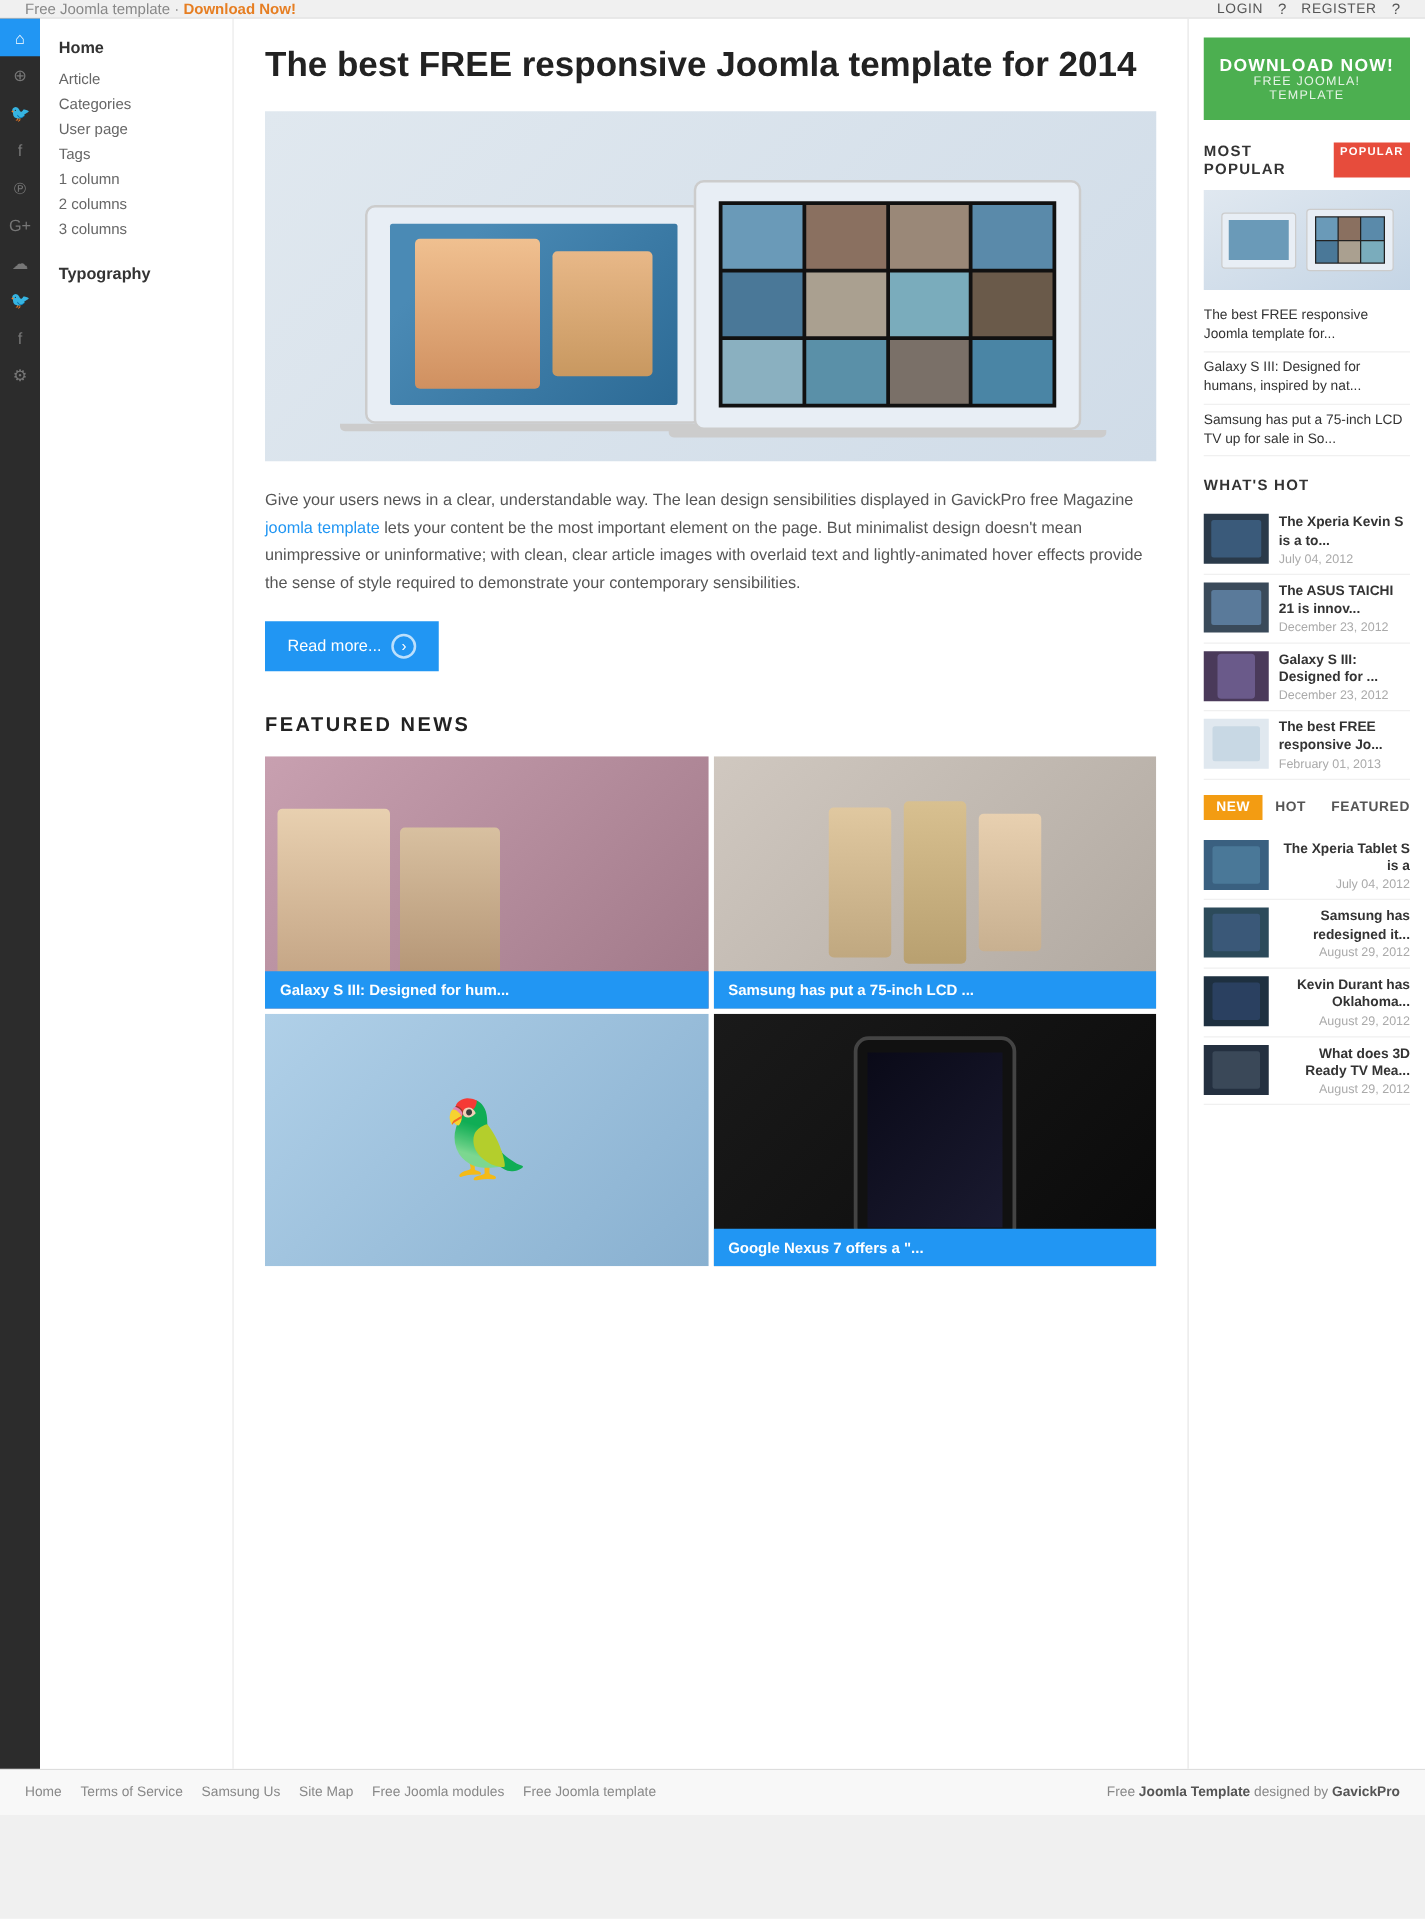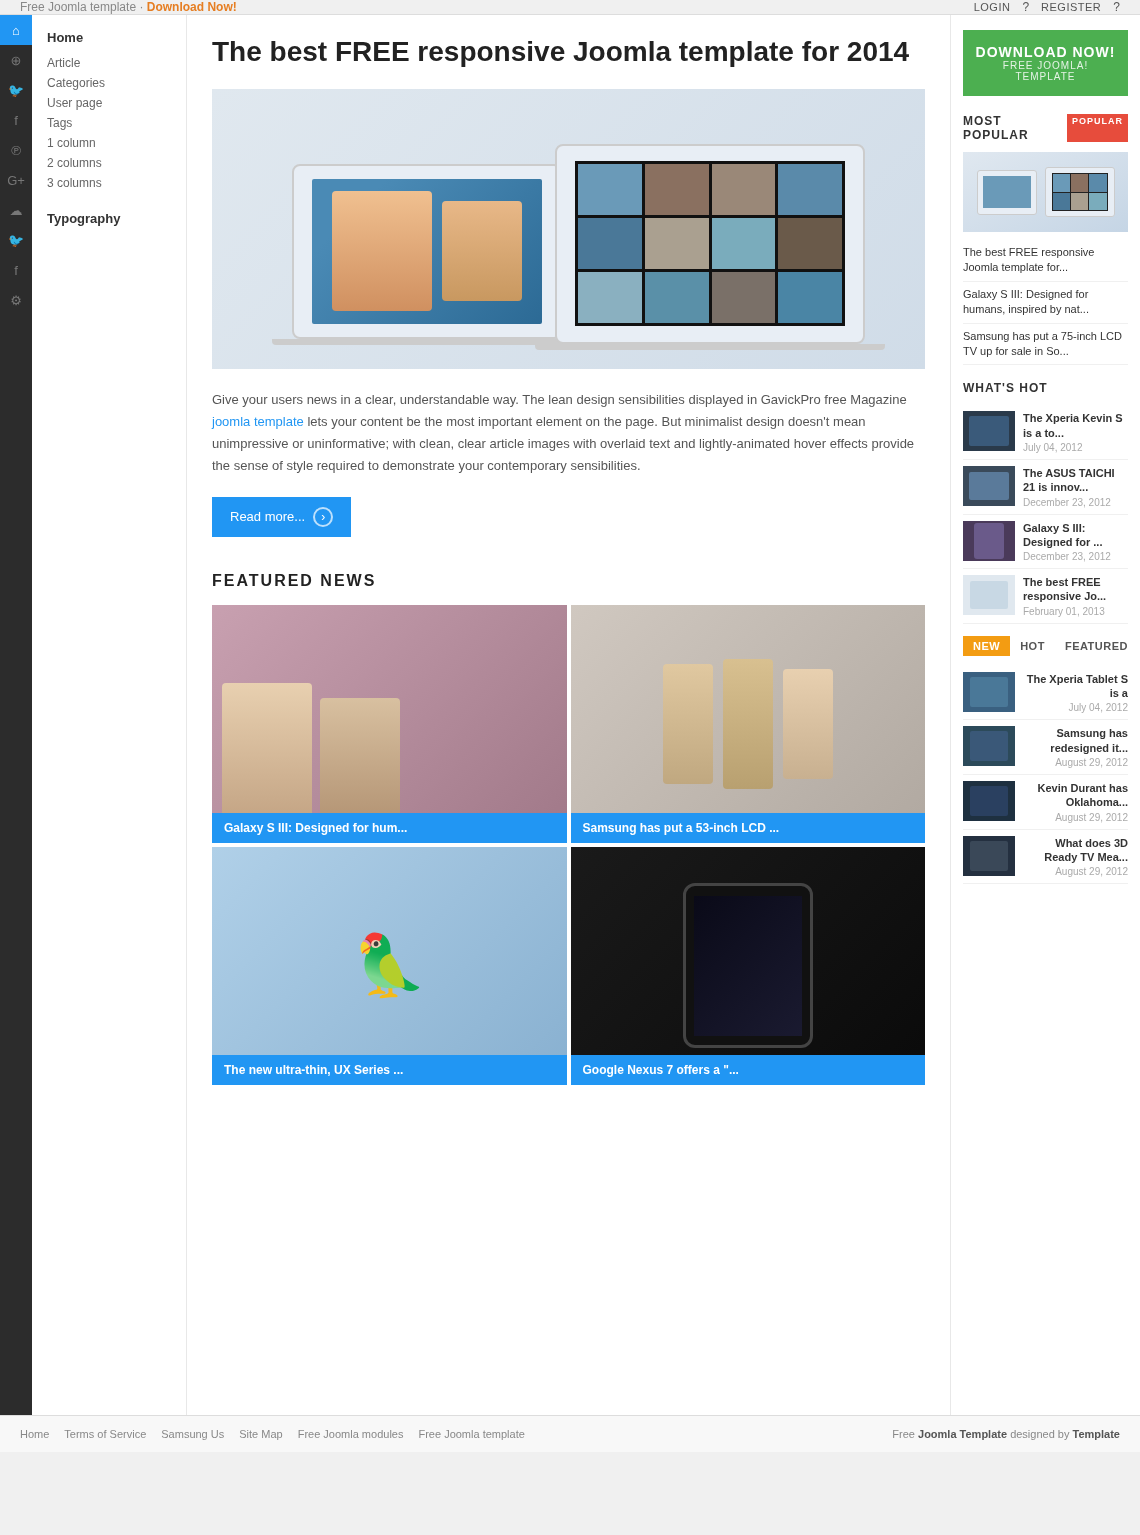--- a/index.html
+++ b/index.html
@@ -69,21 +69,21 @@
     .body-text { font-size: 13px; color: #555; line-height: 1.7; margin-bottom: 20px; }
     .body-text a { color: #2196F3; text-decoration: none; }
 
     
     .read-more-btn { display: inline-flex; align-items: center; gap: 8px; background: #2196F3; color: #fff; padding: 10px 18px; font-size: 13px; cursor: pointer; margin-bottom: 35px; border: none; }
     .read-more-btn .arrow { width: 20px; height: 20px; border-radius: 50%; border: 2px solid rgba(255,255,255,0.7); display: flex; align-items: center; justify-content: center; font-size: 12px; }
 
     
     .featured-title { font-size: 16px; font-weight: bold; letter-spacing: 2px; color: #222; text-transform: uppercase; margin-bottom: 15px; }
     .featured-grid { display: grid; grid-template-columns: 1fr 1fr; grid-template-rows: 1fr 1fr; gap: 4px; }
-    .featured-item { position: relative; height: 238px; overflow: hidden; background: #888; cursor: pointer; }
+    .featured-item { position: relative; height: 202px; overflow: hidden; background: #888; cursor: pointer; }
     .featured-caption { position: absolute; bottom: 0; left: 0; right: 0; background: #2196F3; color: #fff; padding: 8px 12px; font-size: 12px; font-weight: bold; }
 
     
     .footer { background: #f8f8f8; border-top: 1px solid #ddd; padding: 12px 20px; display: flex; justify-content: space-between; align-items: center; font-size: 11px; color: #888; }
     .footer-links { display: flex; gap: 15px; }
     .footer-links a { color: #888; text-decoration: none; cursor: pointer; }
     .footer-right { font-size: 11px; color: #888; }
     .footer-right b { color: #555; }
 
     .header-row { display: flex; align-items: stretch; border-bottom: 1px solid #ddd; }
@@ -221,28 +221,27 @@
       </div>
 
       <div class="featured-item">
         <div style="width:100%; height:100%; background:linear-gradient(135deg, #d0c8c0 0%, #b0a8a0 100%);">
           <div style="display:flex; align-items:center; justify-content:center; height:100%; gap:10px;">
             <div style="width:50px; height:120px; background:linear-gradient(180deg, #e0c8a0 0%, #c0a880 100%); border-radius:4px;"></div>
             <div style="width:50px; height:130px; background:linear-gradient(180deg, #d8c090 0%, #b8a070 100%); border-radius:4px;"></div>
             <div style="width:50px; height:110px; background:linear-gradient(180deg, #e8d0b0 0%, #c8b090 100%); border-radius:4px;"></div>
           </div>
         </div>
-        <div class="featured-caption">Samsung has put a 53-inch LCD ...</div>
+        <div class="featured-caption">Samsung has put a 75-inch LCD ...</div>
       </div>
 
       <div class="featured-item">
         <div style="width:100%; height:100%; background:linear-gradient(135deg, #b0d0e8 0%, #88b0d0 100%); display:flex; align-items:center; justify-content:center;">
           <div style="font-size:60px; color:rgba(255,200,50,0.9);">🦜</div>
         </div>
-        <div class="featured-caption">The new ultra-thin, UX Series ...</div>
       </div>
 
       <div class="featured-item">
         <div style="width:100%; height:100%; background:linear-gradient(135deg, #1a1a1a 0%, #0a0a0a 100%); display:flex; align-items:center; justify-content:center;">
           <div style="width:130px; height:165px; background:#111; border:3px solid #444; border-radius:12px; display:flex; align-items:center; justify-content:center;">
             <div style="width:108px; height:140px; background:linear-gradient(135deg, #0a0a18 0%, #1a1a30 100%);"></div>
           </div>
         </div>
         <div class="featured-caption">Google Nexus 7 offers a "...</div>
       </div>
@@ -381,15 +380,15 @@
 <div class="footer">
   <div class="footer-links">
     <a>Home</a>
     <a>Terms of Service</a>
     <a>Samsung Us</a>
     <a>Site Map</a>
     <a>Free Joomla modules</a>
     <a>Free Joomla template</a>
   </div>
   <div class="footer-right">
-    <span>Free </span><b>Joomla Template</b><span> designed by </span><b>Template</b>
+    <span>Free </span><b>Joomla Template</b><span> designed by </span><b>GavickPro</b>
   </div>
 </div>
 
 </body></html>

